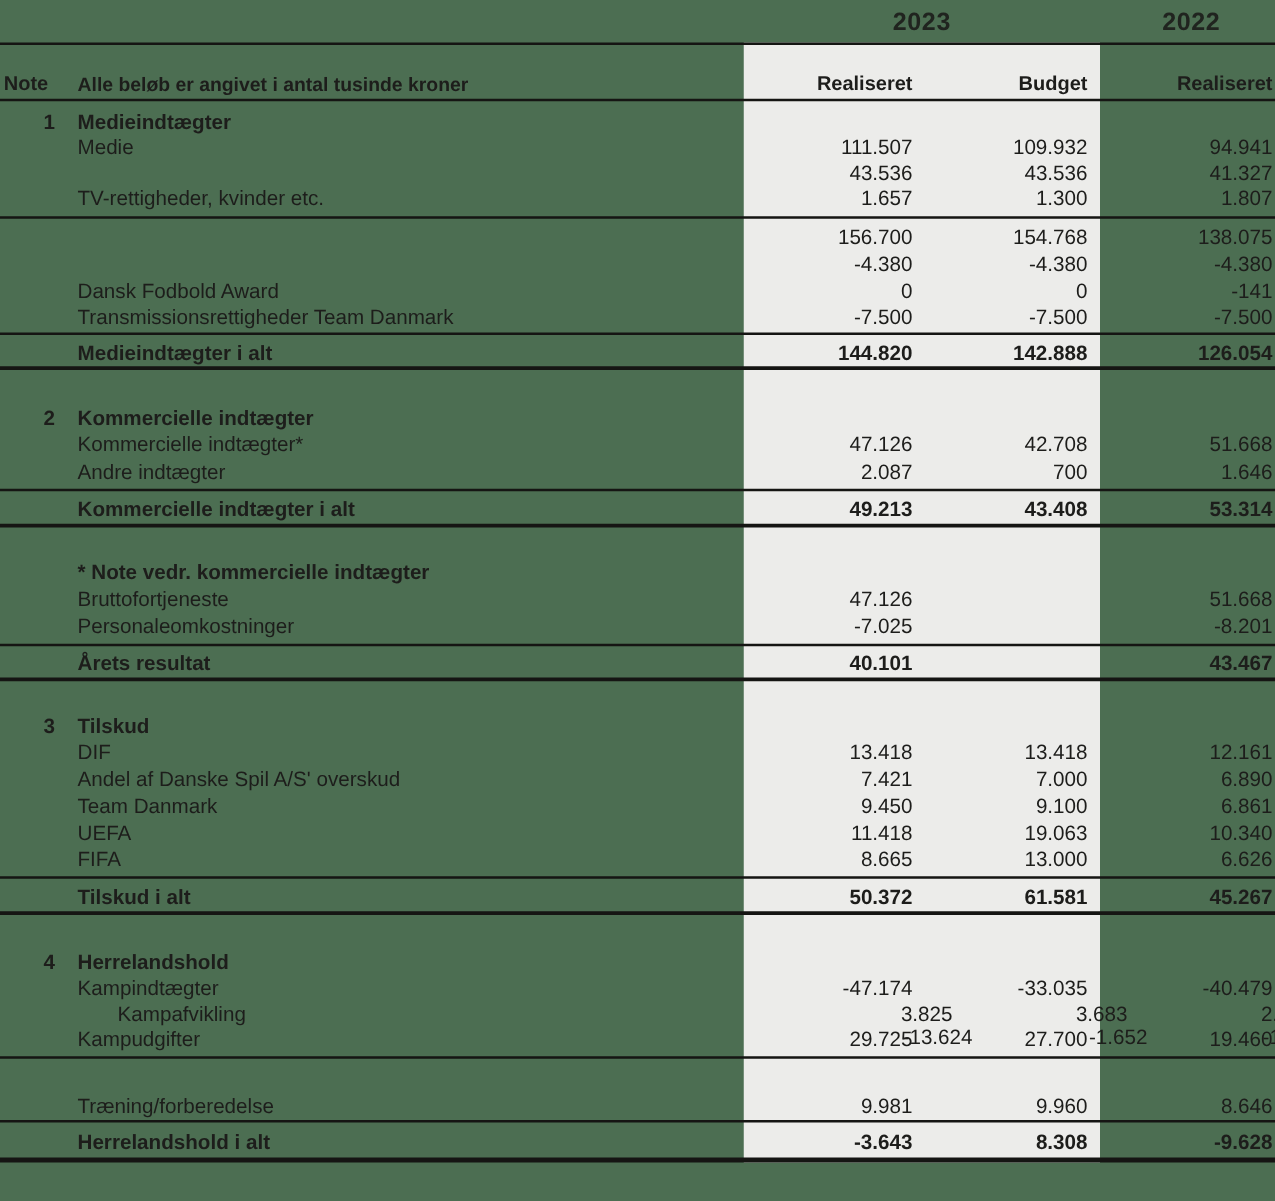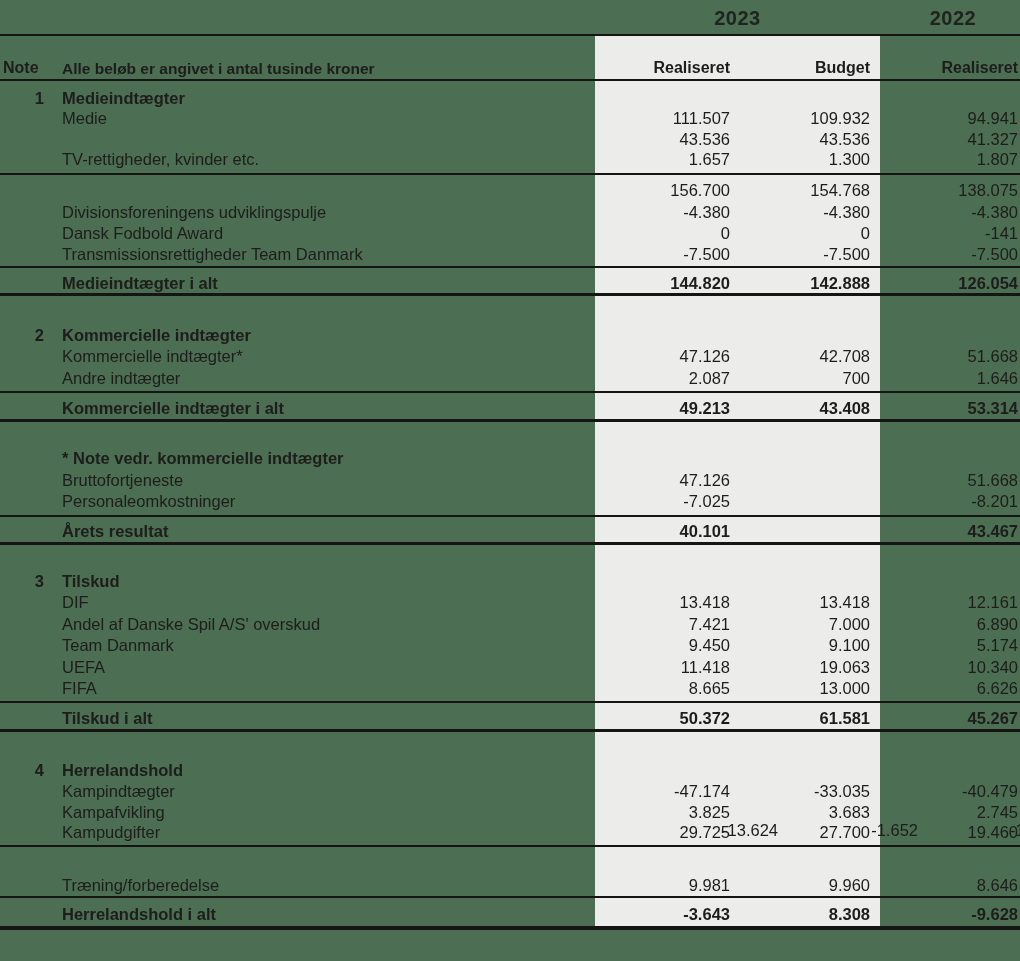--- a/index.html
+++ b/index.html
@@ -85,21 +85,20 @@
       </div>
       <div class="row" style="top: 180px; padding-left: 41px;">
         <span class="note"></span>
         <span class="label"></span>
         <span class="v v1">156.700</span>
         <span class="v v2">154.768</span>
         <span class="v v3">138.075</span>
       </div>
       <div class="row" style="top: 202px;">
         <span class="note"></span>
-        <span class="label">Divisionsforeningens udviklingspulje</span>
         <span class="v v1">-4.380</span>
         <span class="v v2">-4.380</span>
         <span class="v v3">-4.380</span>
       </div>
       <div class="row" style="top: 223px;">
         <span class="note"></span>
         <span class="label">Dansk Fodbold Award</span>
         <span class="v v1">0</span>
         <span class="v v2">0</span>
         <span class="v v3">-141</span>
@@ -193,21 +192,21 @@
         <span class="label">Andel af Danske Spil A/S' overskud</span>
         <span class="v v1">7.421</span>
         <span class="v v2">7.000</span>
         <span class="v v3">6.890</span>
       </div>
       <div class="row" style="top: 635px;">
         <span class="note"></span>
         <span class="label">Team Danmark</span>
         <span class="v v1">9.450</span>
         <span class="v v2">9.100</span>
-        <span class="v v3">5.174</span>
+        <span class="v v3">6.861</span>
       </div>
       <div class="row" style="top: 657px;">
         <span class="note"></span>
         <span class="label">UEFA</span>
         <span class="v v1">11.418</span>
         <span class="v v2">19.063</span>
         <span class="v v3">10.340</span>
       </div>
       <div class="row" style="top: 678px;">
         <span class="note"></span>
@@ -230,21 +229,21 @@
         <span class="v v2"></span>
         <span class="v v3"></span>
       </div>
       <div class="row" style="top: 781px;">
         <span class="note"></span>
         <span class="label">Kampindtægter</span>
         <span class="v v1">-47.174</span>
         <span class="v v2">-33.035</span>
         <span class="v v3">-40.479</span>
       </div>
-      <div class="row" style="top: 802px;">
+      <div class="row" style="top: 802px; margin-left: 32px;">
         <span class="note"></span>
         <span class="label">Kampafvikling</span>
         <span class="v v1">3.825</span>
         <span class="v v2">3.683</span>
         <span class="v v3">2.745</span>
       </div>
       <div class="row" style="top: 822px;">
         <span class="note"></span>
         <span class="label">Kampudgifter</span>
         <span class="v v1">29.725</span>

